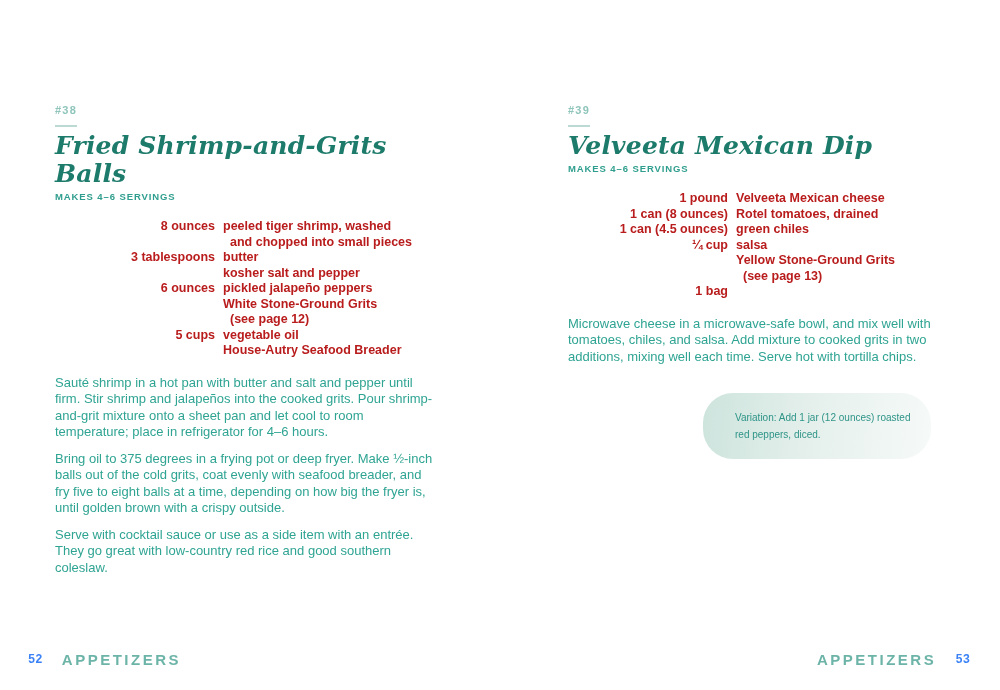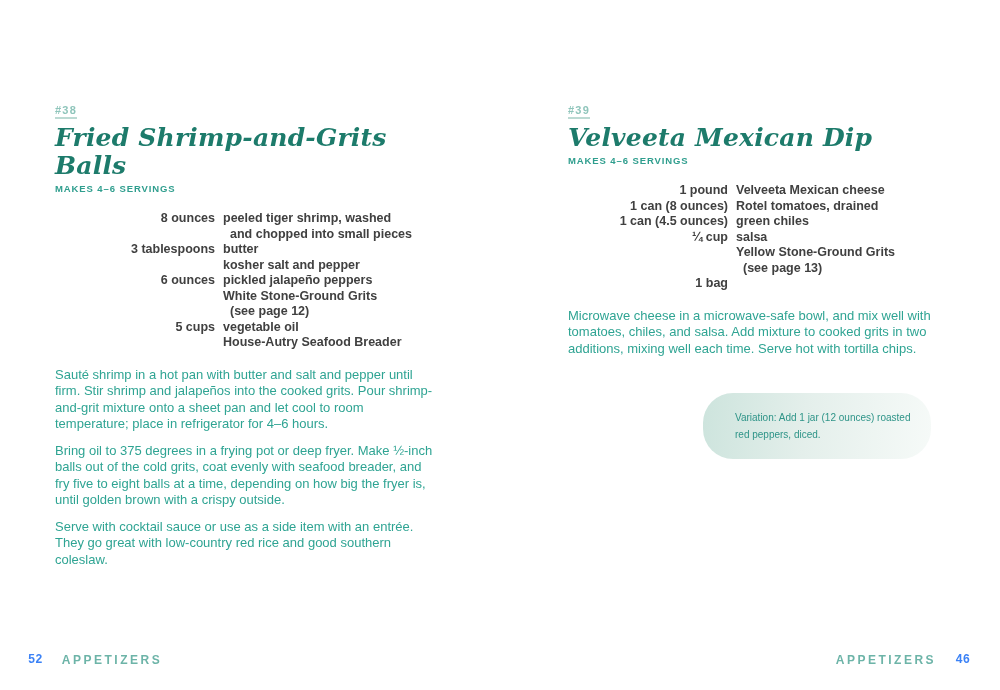--- a/index.html
+++ b/index.html
@@ -7,31 +7,31 @@
     width:1000px;height:690px;background:#ffffff;position:relative;overflow:hidden;
     font-family:"Liberation Sans",sans-serif;
     -webkit-font-smoothing:antialiased;
   }
   .page{position:absolute;top:100px;}
   .page-left{left:55px;width:406px;}
   .page-right{left:568px;width:366px;}
 
   .recipe-num{
     display:inline-block;font-size:11px;font-weight:bold;color:#8fc5bb;
-    letter-spacing:1.2px;border-bottom:2px solid #bcdad3;padding-bottom:1px;
+    letter-spacing:1.2px;border-bottom:2px solid #bcdad3;padding-bottom:9px;
   }
   .recipe-title{
     margin:5px 0 3px;font-family:"DejaVu Serif","Liberation Serif",serif;
     font-weight:600;font-size:25px;line-height:28px;color:#1d7b6b;letter-spacing:0.2px;font-style:italic;
   }
   .servings{font-size:9.5px;font-weight:bold;color:#2f9e8e;letter-spacing:0.9px;}
 
   .ingredients{
     margin-top:17px;display:grid;grid-template-columns:160px 1fr;column-gap:8px;
-    font-weight:bold;font-size:12.5px;line-height:15.5px;color:#404040;
+    font-weight:bold;font-size:12.5px;line-height:15.5px;color:#b91c1c;
   }
   .ing-amt{text-align:right;}
   .ing-item .cont{padding-left:7px;}
 
   .method{margin-top:16px;font-size:13px;line-height:16.5px;color:#2fa493;width:382px;}
   .page-right .method{width:366px;}
   .method p{margin:0 0 10px 0;}
 
   .variation-box{
     position:absolute;left:135px;top:293px;width:228px;height:66px;border-radius:30px;
@@ -40,21 +40,21 @@
   .variation-text{padding:16px 18px 0 32px;font-size:10px;line-height:17px;color:#2e9488;}
 
   .footer{position:absolute;top:650px;white-space:nowrap;}
   .footer-left{left:28px;}
   .footer-right{right:30px;text-align:right;}
   .pagenum{
     font-family:Liberation Mono, monospace;font-weight:bold;
     font-size:12px;color:#3b82f6;vertical-align:middle;
   }
   .section-label{
-    font-size:12px;font-weight:bold;letter-spacing:2.5px;color:#6db4a8;vertical-align:middle;
+    font-size:15px;font-weight:bold;letter-spacing:2.5px;color:#6db4a8;vertical-align:middle;
   }
   .footer-left .section-label{margin-left:15px;}
   .footer-right .section-label{margin-right:15px;}
 </style>
 </head>
 <body>
 
 <section class="page page-left">
   <header>
     <div class="recipe-num">#38</div>
@@ -155,14 +155,14 @@
     <div class="variation-text">Variation: Add 1 jar (12 ounces) roasted red peppers, diced.</div>
   </div>
 </section>
 
 <div class="footer footer-left">
   <span class="pagenum">52</span>
   <span class="section-label">APPETIZERS</span>
 </div>
 <div class="footer footer-right">
   <span class="section-label">APPETIZERS</span>
-  <span class="pagenum">46</span>
+  <span class="pagenum">53</span>
 </div>
 
 </body></html>

